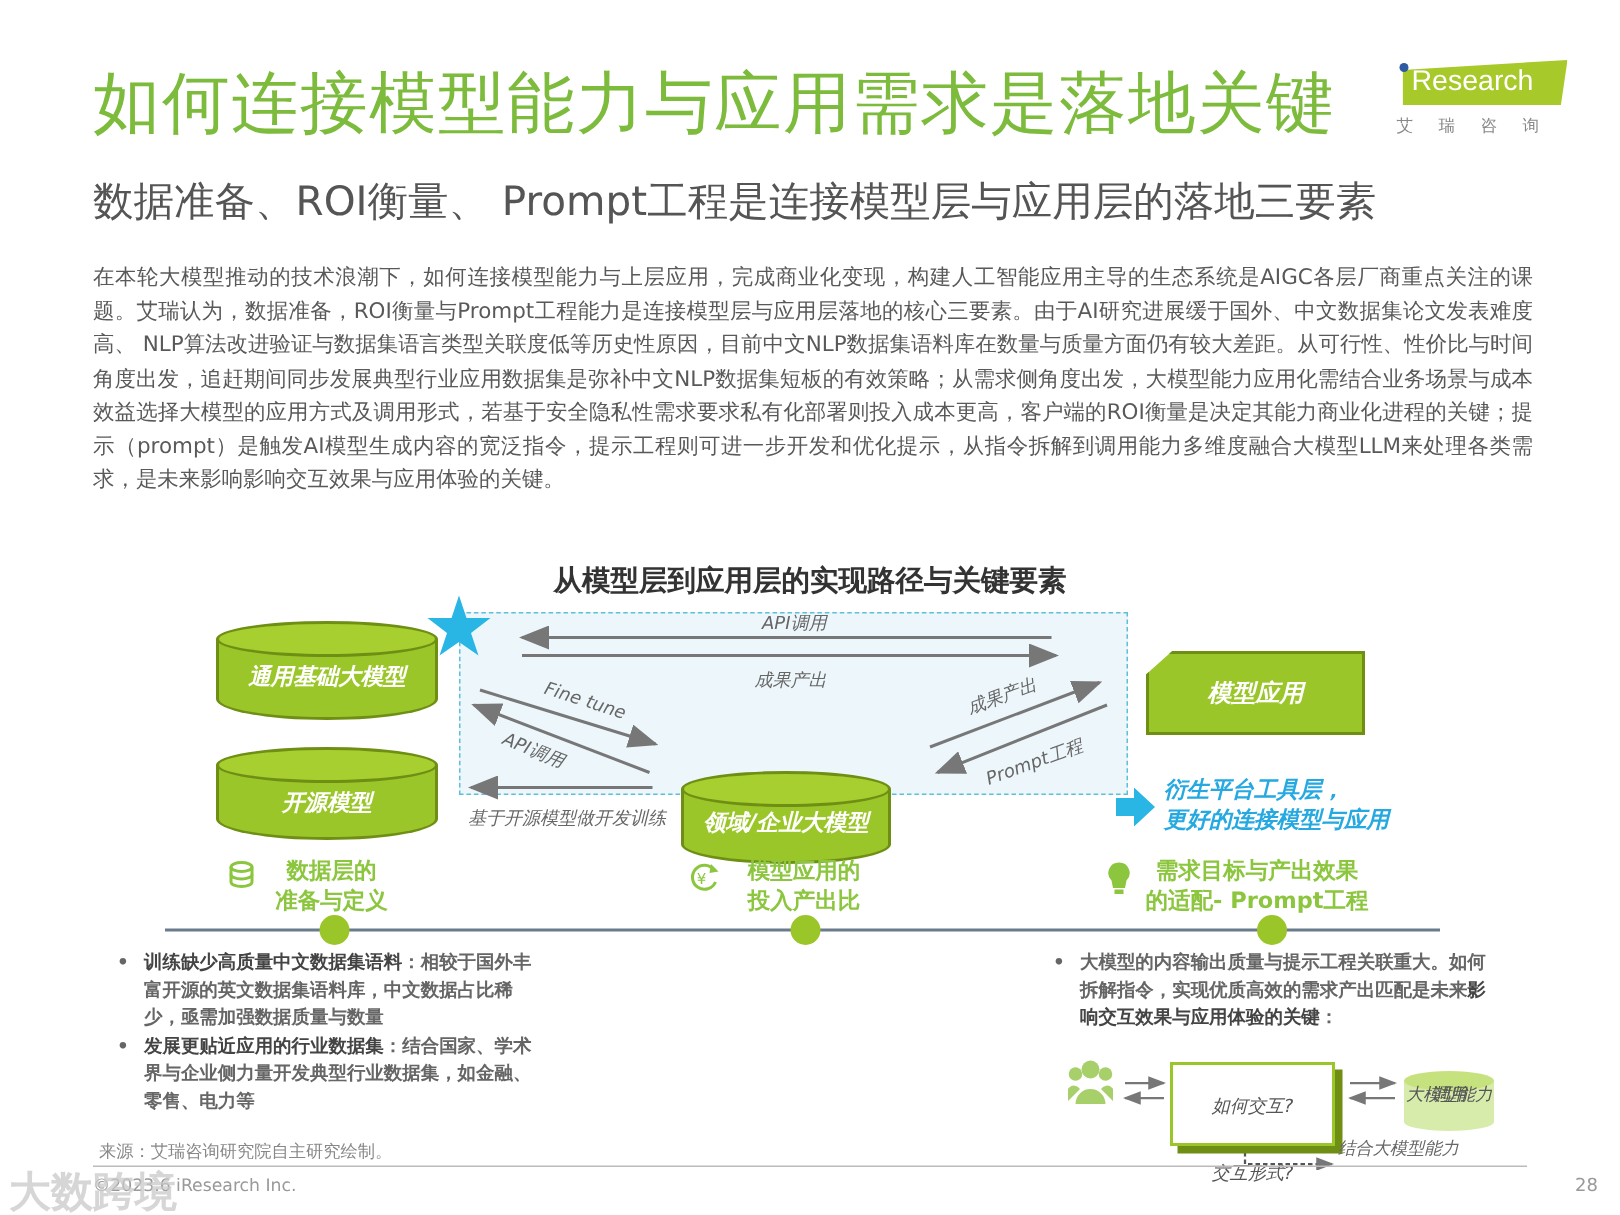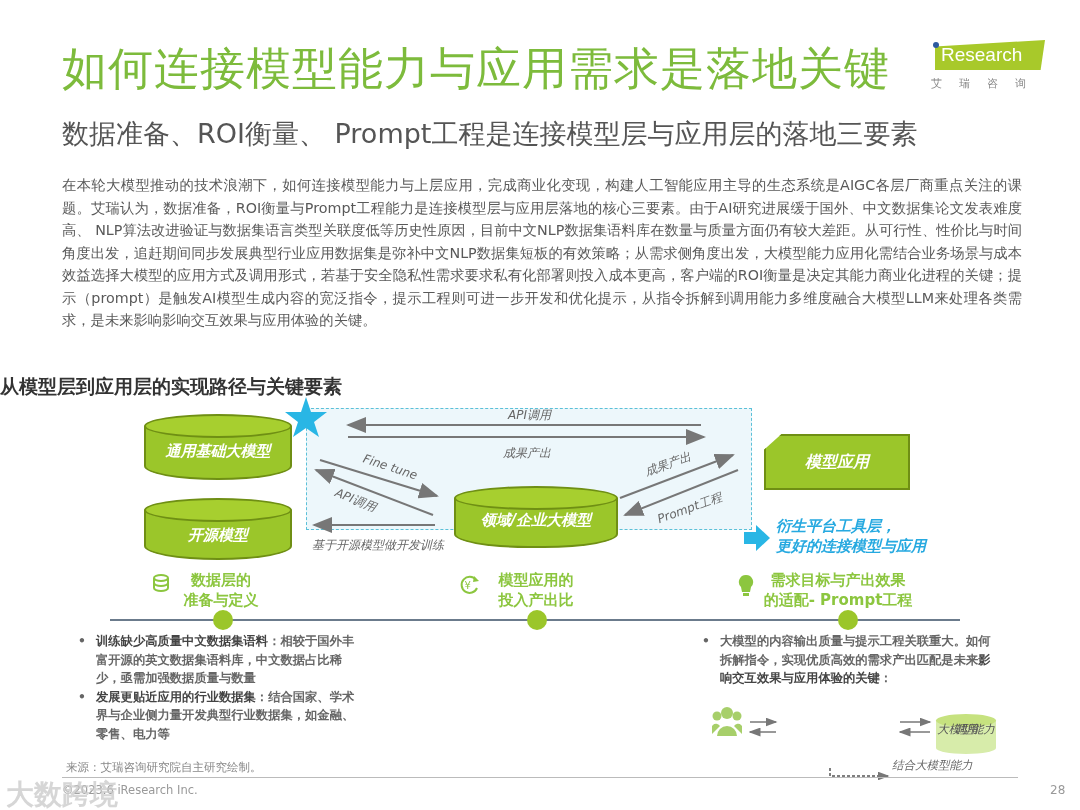--- a/index.html
+++ b/index.html
@@ -10,21 +10,21 @@
   .logo { position: absolute; left: 927px; top: 36px; width: 120px; height: 60px; }
   .logo-dot { position: absolute; left: 6px; top: 6px; width: 6px; height: 6px; border-radius: 50%; background: #2d5aa0; }
   .logo-bar { position: absolute; left: 8px; top: 4px; width: 110px; height: 30px; background: #a8c92a; clip-path: polygon(0 22%, 100% 0, 96% 100%, 0 100%); }
   .logo-text { position: absolute; left: 14px; top: 8px; color: #fff; font-size: 19px; font-family: "Liberation Sans", sans-serif; }
   .logo-cn { position: absolute; left: 4px; top: 40px; font-size: 11px; color: #888; letter-spacing: 17px; white-space: nowrap; }
 
   .sub-title { position: absolute; left: 62px; top: 116px; font-size: 27px; color: #555; white-space: nowrap; }
 
   .intro { position: absolute; left: 62px; top: 174px; width: 960px; font-size: 14.3px; line-height: 22.5px; color: #595959; text-align: justify; }
 
-  .diagram-title { position: absolute; left: 0; width: 1080px; top: 374px; font-size: 19px; font-weight: bold; color: #333; }
+  .diagram-title { position: absolute; left: 0; width: 1080px; top: 374px; text-align: center; font-size: 19px; font-weight: bold; color: #333; }
 
   .dash-box { position: absolute; left: 306px; top: 408px; width: 446px; height: 122px; border: 1.5px dashed #5bc0d8; background: #edf7fb; }
   .star { position: absolute; left: 284px; top: 396px; width: 44px; height: 42px; }
 
   .cyl { position: absolute; }
   .cyl .body { position: absolute; left: 0; right: 0; background: #9bc62a; border: 2px solid #6f8f14; border-top: none; }
   .cyl .top { position: absolute; left: 0; right: 0; top: 0; border-radius: 50%; background: #a7cf2f; border: 2px solid #6f8f14; }
   .cyl .lbl { position: absolute; left: 0; right: 0; text-align: center; color: #fff; font-weight: bold; font-style: italic; font-size: 15px; }
 
   .app-box { position: absolute; left: 764px; top: 434px; width: 146px; height: 56px; background: #9bc62a; border: 2px solid #6f8f14; clip-path: polygon(12% 0, 100% 0, 100% 100%, 0 100%, 0 28%); }
@@ -85,21 +85,21 @@
 <div class="cyl" style="left:144px;top:414px;width:148px;height:66px;">
   <div class="body" style="top:12px;bottom:0;border-radius:0 0 74px 74px / 0 0 14px 14px;"></div>
   <div class="top" style="height:24px;"></div>
   <div class="lbl" style="top:28px;">通用基础大模型</div>
 </div>
 <div class="cyl" style="left:144px;top:498px;width:148px;height:62px;">
   <div class="body" style="top:12px;bottom:0;border-radius:0 0 74px 74px / 0 0 14px 14px;"></div>
   <div class="top" style="height:24px;"></div>
   <div class="lbl" style="top:28px;">开源模型</div>
 </div>
-<div class="cyl" style="left:454px;top:486px;width:164px;height:62px;">
+<div class="cyl" style="left:454px;top:514px;width:140px;height:62px;">
   <div class="body" style="top:12px;bottom:0;border-radius:0 0 74px 74px / 0 0 14px 14px;"></div>
   <div class="top" style="height:24px;"></div>
   <div class="lbl" style="top:25px;">领域/企业大模型</div>
 </div>
 <div class="app-box">
   <span>模型应用</span>
 </div>
 
 <svg class="arrows" width="1080" height="810">
   <defs>
@@ -196,20 +196,23 @@
         <marker id="ah2" markerWidth="8" markerHeight="6" refX="7" refY="3" orient="auto">
           <polygon points="0,0 8,3 0,6" fill="#777"></polygon>
         </marker>
       </defs>
     <line x1="38" y1="22" x2="64" y2="22" stroke="#777" stroke-width="1.5" marker-end="url(#ah2)"></line>
     <line x1="64" y1="32" x2="38" y2="32" stroke="#777" stroke-width="1.5" marker-end="url(#ah2)"></line>
     <line x1="188" y1="22" x2="218" y2="22" stroke="#777" stroke-width="1.5" marker-end="url(#ah2)"></line>
     <line x1="218" y1="32" x2="188" y2="32" stroke="#777" stroke-width="1.5" marker-end="url(#ah2)"></line>
     <path d="M118 68 v8 h58" fill="none" stroke="#555" stroke-width="1.5" stroke-dasharray="3,2" marker-end="url(#ah2)"></path>
   </svg>
+  <div class="mini-box">
+    <span><span>如何交互?</span><br><span>交互形式?</span></span>
+  </div>
   <div class="mini-cyl">
     <div class="b"></div>
       <div class="t"></div>
     <span><span>调用</span><br><span>大模型能力</span></span>
   </div>
   <div class="mini-lbl">结合大模型能力</div>
 </div>
 
 <div class="source">来源：艾瑞咨询研究院自主研究绘制。</div>
 <div class="footer-line"></div>

